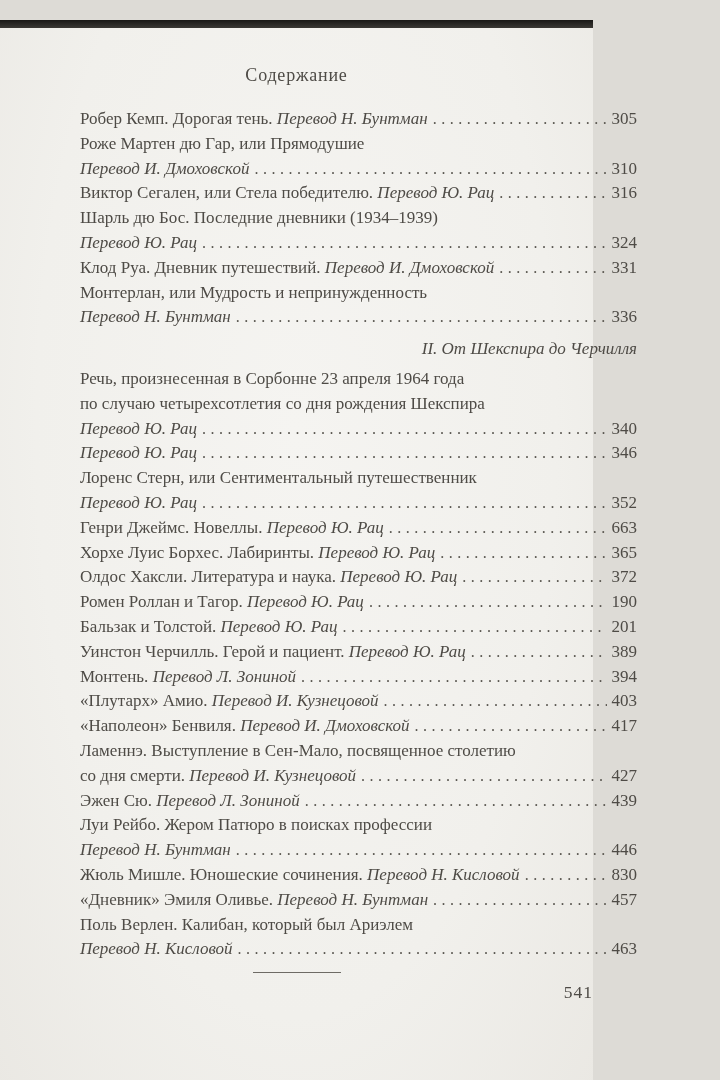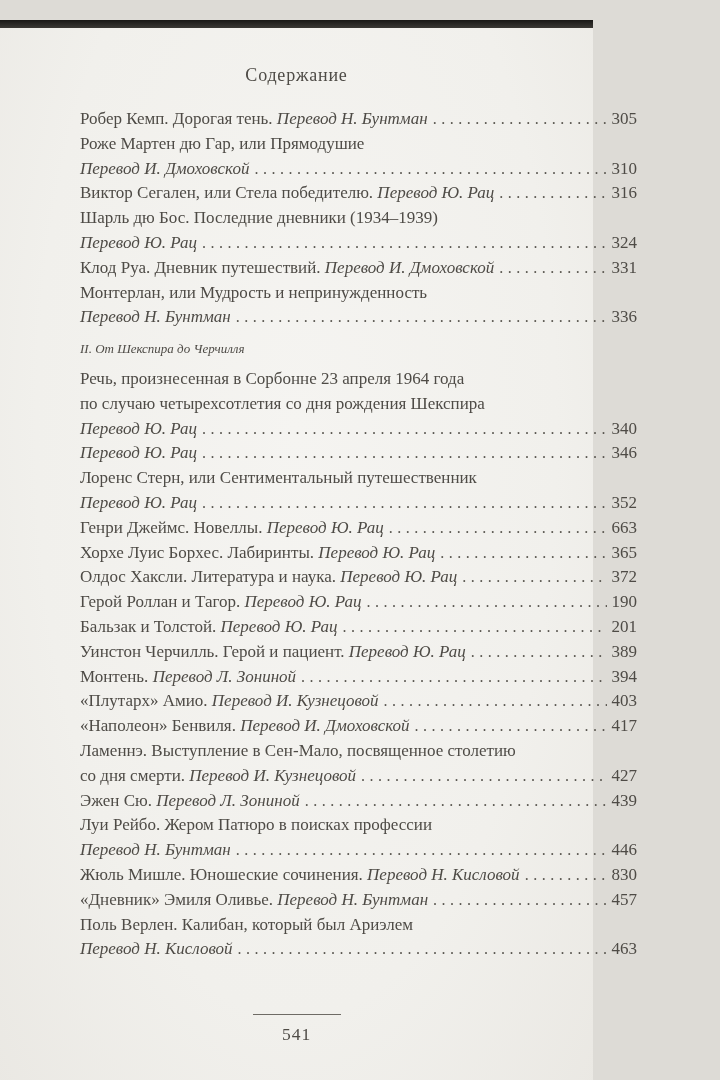--- a/index.html
+++ b/index.html
@@ -36,26 +36,26 @@
   .leader {
     flex: 1 1 auto; overflow: hidden; white-space: nowrap;
     margin: 0 2px 0 5px; color: #5a5751; min-width: 14px;
   }
   .leader::after {
     content: "..........................................................................................................";
     letter-spacing: 4.5px; font-size: 16px;
   }
   .pagenum { white-space: pre; text-align: right; min-width: 28px; }
   .section-heading {
-    text-align: left; font-style: italic;
-    font-size: 13px; line-height: 24.8px;
+    text-align: right; font-style: italic;
+    font-size: 17px; line-height: 24.8px;
     margin: 7px 0 5px;
   }
   .footer {
-    position: absolute; top: 994px; left: 0; width: 100%; text-align: center;
+    position: absolute; top: 952px; left: 0; width: 100%; text-align: right;
   }
   .footer-rule {
     width: 88px; height: 1px; background: #6e6b65; margin: 0 auto 9px;
   }
   .folio { font-size: 17.5px; letter-spacing: 1px; }
 </style>
 </head>
 <body>
 
 <div class="page">
@@ -166,21 +166,21 @@
       <div class="entry">
         <div class="line">
           <span class="seg">Олдос Хаксли. Литература и наука. </span>
           <span class="seg italic">Перевод Ю. Рац</span>
           <span class="leader"></span>
           <span class="pagenum">372</span>
         </div>
       </div>
       <div class="entry">
         <div class="line">
-          <span class="seg">Герой Роллан и Тагор. </span>
+          <span class="seg">Ромен Роллан и Тагор. </span>
           <span class="seg italic">Перевод Ю. Рац</span>
           <span class="leader"></span>
           <span class="pagenum">190</span>
         </div>
       </div>
       <div class="entry">
         <div class="line">
           <span class="seg">Бальзак и Толстой. </span>
           <span class="seg italic">Перевод Ю. Рац</span>
           <span class="leader"></span>

